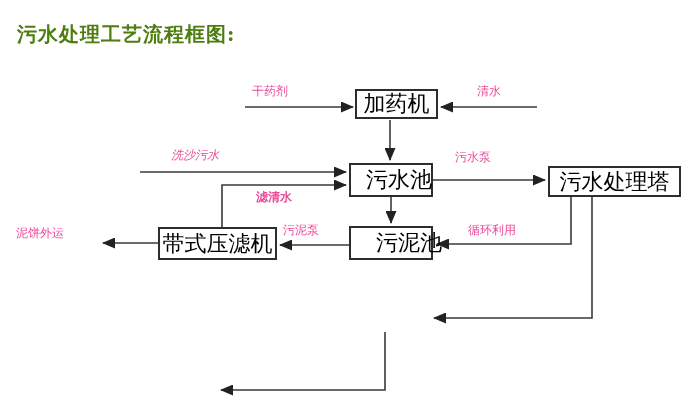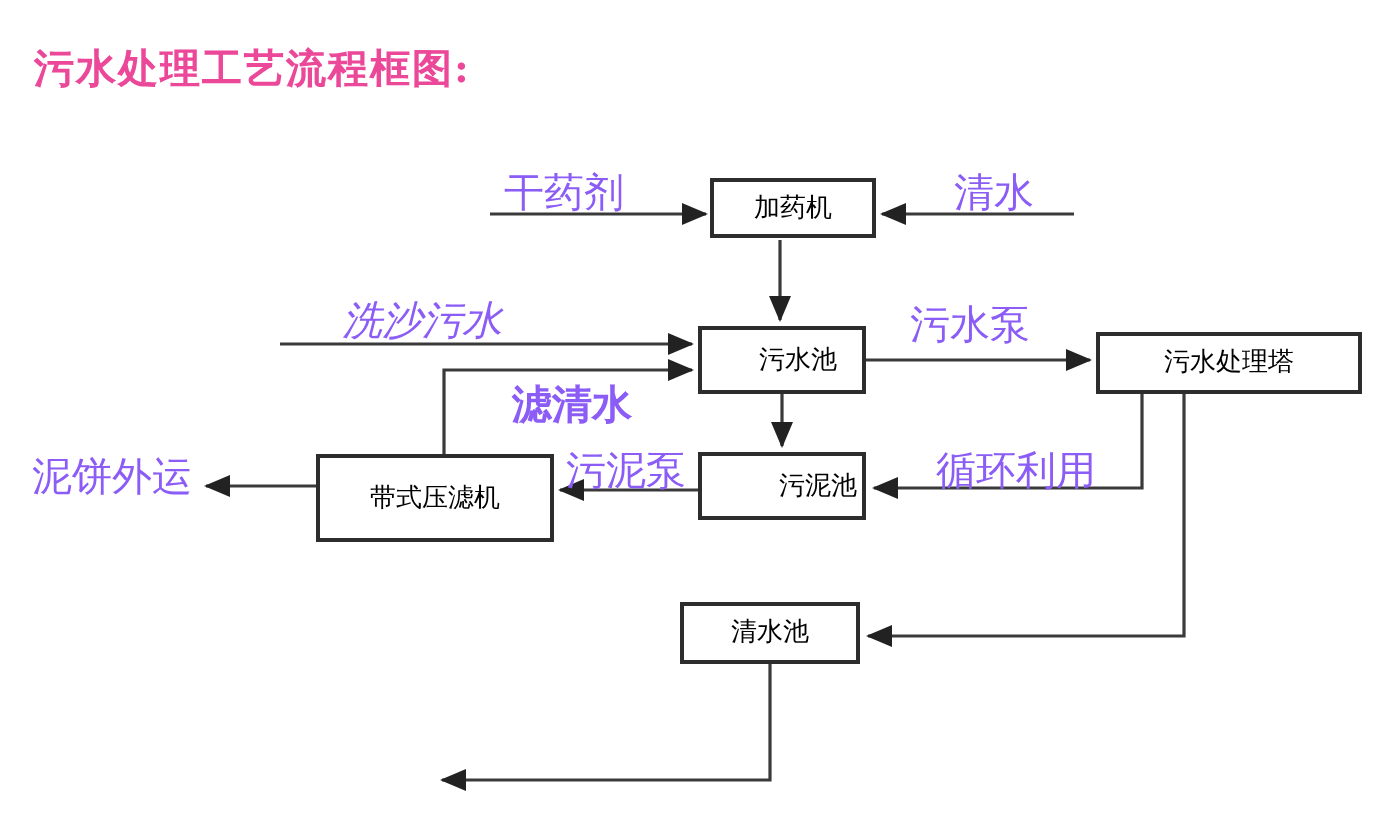--- a/index.html
+++ b/index.html
@@ -5,38 +5,38 @@
   html,body { margin:0; padding:0; background:#fff; }
   #stage {
     position:relative; width:700px; height:420px;
     background:#ffffff; overflow:hidden;
     font-family:"DejaVu Serif","Liberation Serif",serif;
     color:#000;
   }
   #flow-svg { position:absolute; left:0; top:0; }
   .page-title {
     position:absolute; left:17px; top:21px;
-    font-size:20px; font-weight:bold; letter-spacing:1px; color:#ec4899;
+    font-size:20px; font-weight:bold; letter-spacing:1px; color:#4d7c0f;
   }
   .node {
     position:absolute; box-sizing:border-box;
     background:#ffffff; border:2px solid #2d2d2d;
     display:flex; align-items:center; justify-content:center;
-    font-size:13px; line-height:1; white-space:nowrap;
+    font-size:22px; line-height:1; white-space:nowrap;
   }
   .flow-label {
-    position:absolute; font-size:20px; line-height:1.1;
-    white-space:nowrap; color:#8b5cf6;
+    position:absolute; font-size:12px; line-height:1.1;
+    white-space:nowrap; color:#ec4899;
   }
   
   #box-dosing      { left:355px; top:89px;  width:83px;  height:30px; }
   #box-sewage-pool { left:349px; top:163px; width:84px;  height:34px;padding-left:16px; }
   #box-tower       { left:548px; top:166px; width:133px; height:31px; }
   #box-sludge-pool { left:349px; top:226px; width:84px;  height:34px;padding-left:36px; }
-  #box-belt-press  { left:158px; top:227px; width:119px; height:44px; }
+  #box-belt-press  { left:158px; top:227px; width:119px; height:33px; }
   #box-clear-pool  { left:340px; top:301px; width:90px;  height:31px; }
   
   #lbl-dry-agent     { left:252px; top:85px;  }
   #lbl-clear-water   { left:477px; top:85px;  }
   #lbl-sand-washing  { left:171px; top:149px;font-style:italic; }
   #lbl-sewage-pump   { left:455px; top:151px; }
   #lbl-filtered      { left:256px; top:191px;font-weight:bold; }
   #lbl-sludge-pump   { left:283px; top:224px; }
   #lbl-bottom-sewage { left:468px; top:224px; }
   #lbl-mud-cake      { left:16px;  top:227px; }
@@ -69,21 +69,20 @@
       <path d="M592,197 V318 H434" marker-end="url(#arw)"></path>
       <path d="M385,332 V390 H221" marker-end="url(#arw)"></path>
     </g>
   </svg>
 
   <div id="box-dosing" class="node">加药机</div>
   <div id="box-sewage-pool" class="node">污水池</div>
   <div id="box-tower" class="node">污水处理塔</div>
   <div id="box-sludge-pool" class="node">污泥池</div>
   <div id="box-belt-press" class="node">带式压滤机</div>
-  <div id="box-clear-pool" class="node">清水池</div>
 
   <div id="lbl-dry-agent" class="flow-label">干药剂</div>
   <div id="lbl-clear-water" class="flow-label">清水</div>
   <div id="lbl-sand-washing" class="flow-label">洗沙污水</div>
   <div id="lbl-sewage-pump" class="flow-label">污水泵</div>
   <div id="lbl-filtered" class="flow-label">滤清水</div>
   <div id="lbl-sludge-pump" class="flow-label">污泥泵</div>
   <div id="lbl-bottom-sewage" class="flow-label">循环利用</div>
   <div id="lbl-mud-cake" class="flow-label">泥饼外运</div>
 

